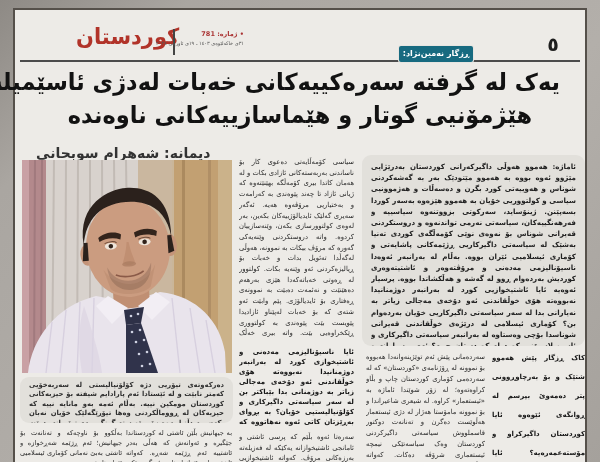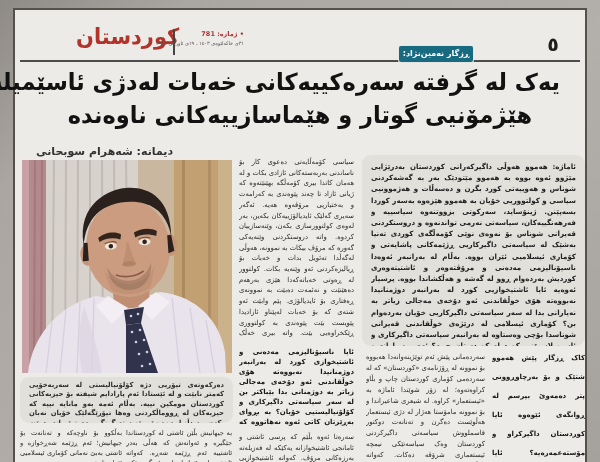--- a/index.html
+++ b/index.html
@@ -15,21 +15,21 @@
              transform:scaleY(1.05);white-space:nowrap;}
   .tiny1{font-size:6.5px;font-weight:bold;color:#a33;white-space:nowrap;}
   .tiny2{font-size:5px;color:#555;white-space:nowrap;margin-top:2px;}
   .vbar{width:1.5px;height:26px;background:#444;}
   .pageno{font-size:19px;font-weight:bold;color:#1d1d1d;}
   .rule{height:1.6px;background:#4c4c4c;}
   .kicker{background:#176a80;border-radius:2px;color:#fff;font-size:8px;font-weight:bold;
           text-align:center;line-height:16px;white-space:nowrap;box-shadow:0 0 0 1px #e7e5e1;}
   .hline{width:520px;text-align:center;font-size:22.5px;font-weight:800;color:#121212;
          white-space:nowrap;transform:scaleY(1.04);}
-  .byline{font-size:11px;font-weight:bold;color:#333;white-space:nowrap;}
+  .byline{font-size:14px;font-weight:bold;color:#333;white-space:nowrap;}
   .greybox{background:#e2e0db;border-radius:9px;box-sizing:border-box;}
   .introtxt{font-size:7.1px;line-height:11.2px;font-weight:bold;color:#222;}
   .bodytxt{font-size:6.8px;line-height:10.7px;}
   .qtxt{font-size:7px;line-height:10px;font-weight:bold;color:#151515;}
   .quotetxt{font-size:6.8px;line-height:9.4px;font-weight:bold;color:#2e2e2e;}
   .smalltxt{font-size:6.6px;line-height:10px;}
   .photo-frame{overflow:hidden;background:#c7b49b;}
   svg{display:block;}
 </style>
 </head>

